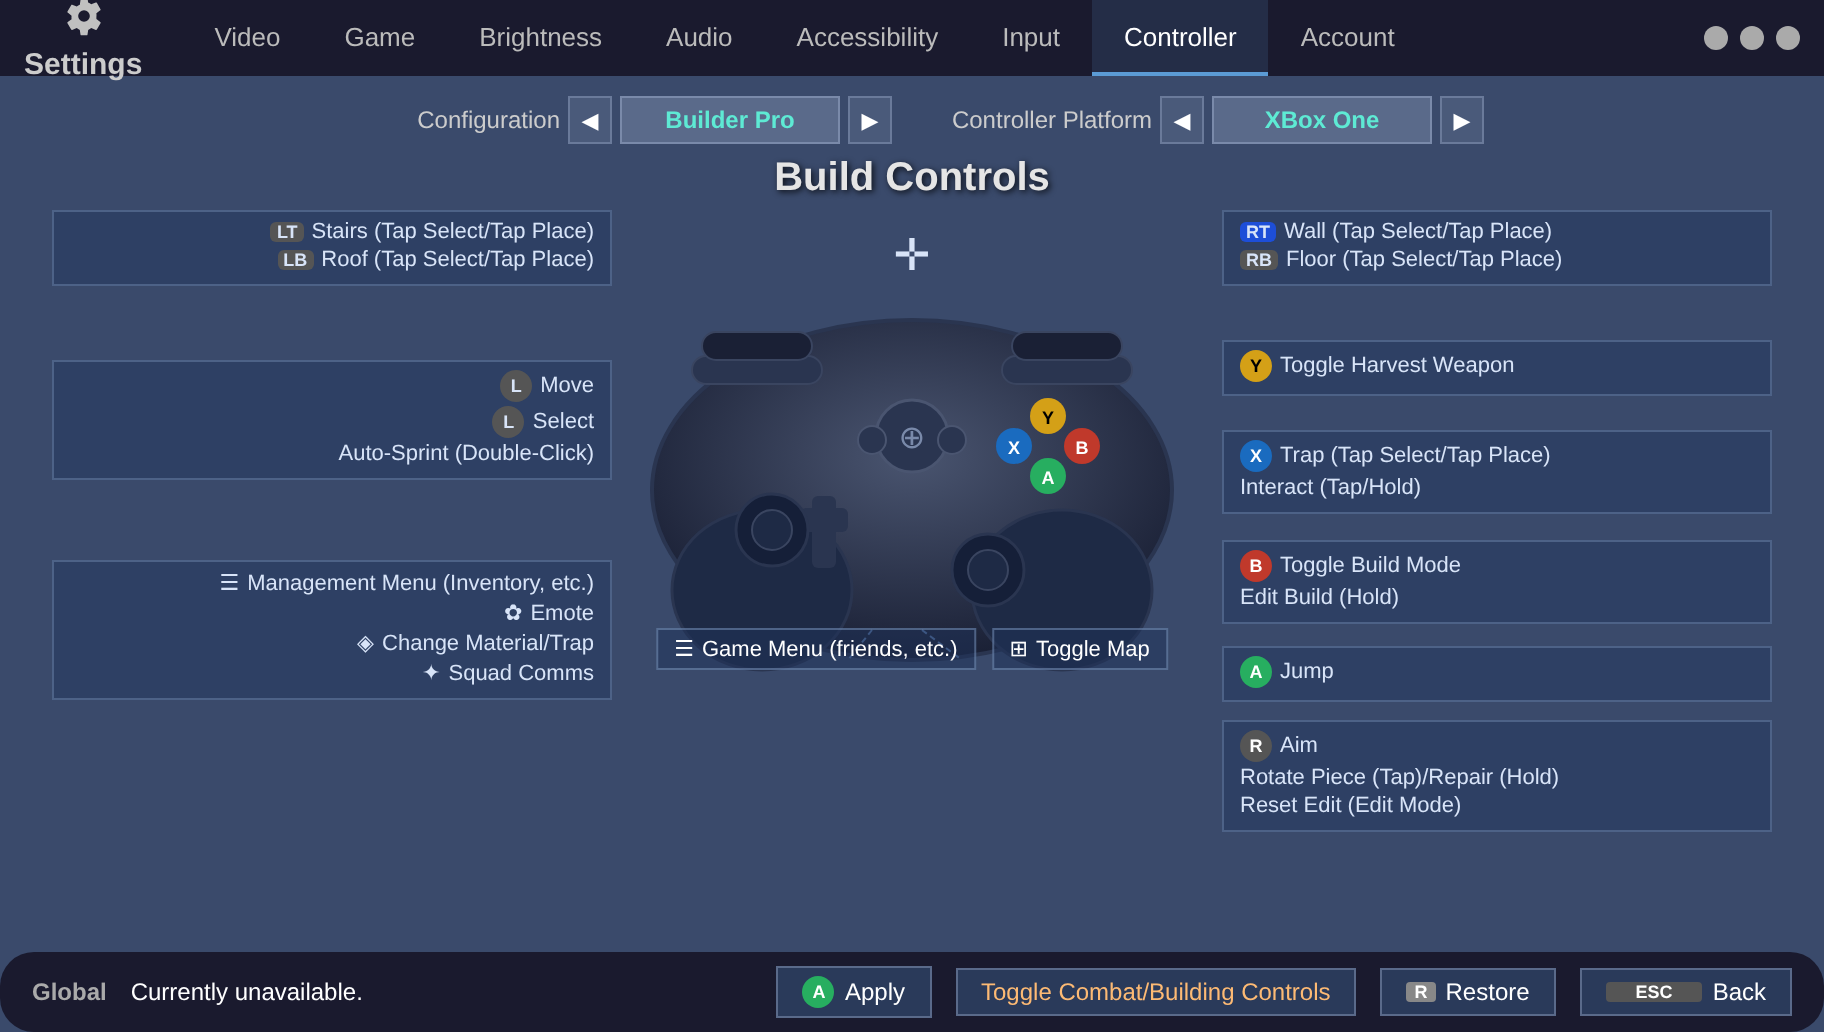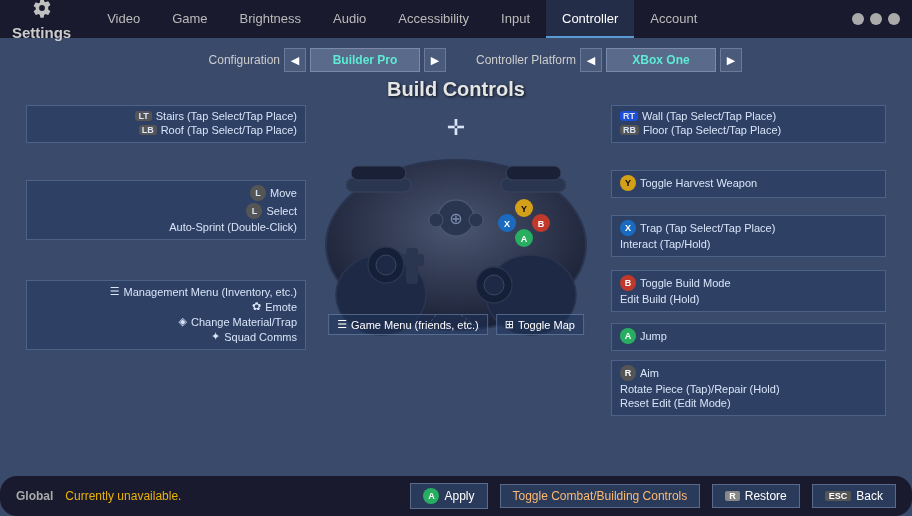--- a/index.html
+++ b/index.html
@@ -152,21 +152,21 @@
       gap: 12px;
       border-radius: 17px;
     }
     .footer-global {
       font-size: 12px;
       color: #aaa;
       font-weight: bold;
     }
     .footer-status {
       font-size: 12px;
-      color: #eab308;
+      color: #ffffff;
     }
     .footer-btn {
       display: flex;
       align-items: center;
       gap: 4px;
       background: #2a3a5a;
       border: 1px solid #5a6a8a;
       color: #fff;
       font-size: 12px;
       padding: 4px 10px;
@@ -441,16 +441,16 @@
     <span>Apply</span>
   </button>
   <button class="footer-btn" style="display:flex; align-items:center; gap:5px; background:#2a3a5a; border:1px solid #5a6a8a; color:#fdba74; font-size:12px; padding:4px 12px; cursor:pointer;">
     <span>Toggle Combat/Building Controls</span>
   </button>
   <button class="footer-btn" style="display:flex; align-items:center; gap:5px; background:#2a3a5a; border:1px solid #5a6a8a; color:#fff; font-size:12px; padding:4px 12px; cursor:pointer;">
     <span style="background:#888; border-radius:2px; padding:0 4px; font-size:9px; font-weight:bold;">R</span>
     <span>Restore</span>
   </button>
   <button class="footer-btn" style="display:flex; align-items:center; gap:5px; background:#2a3a5a; border:1px solid #5a6a8a; color:#fff; font-size:12px; padding:4px 12px; cursor:pointer;">
-    <span style="background:#555; border-radius:2px; padding:0 4px; font-size:9px; font-weight:bold;">ESC</span>
+    <span style="background:#555; border-radius:2px; padding:0 15px; font-size:9px; font-weight:bold;">ESC</span>
     <span>Back</span>
   </button>
 </div>
 
 </body></html>

